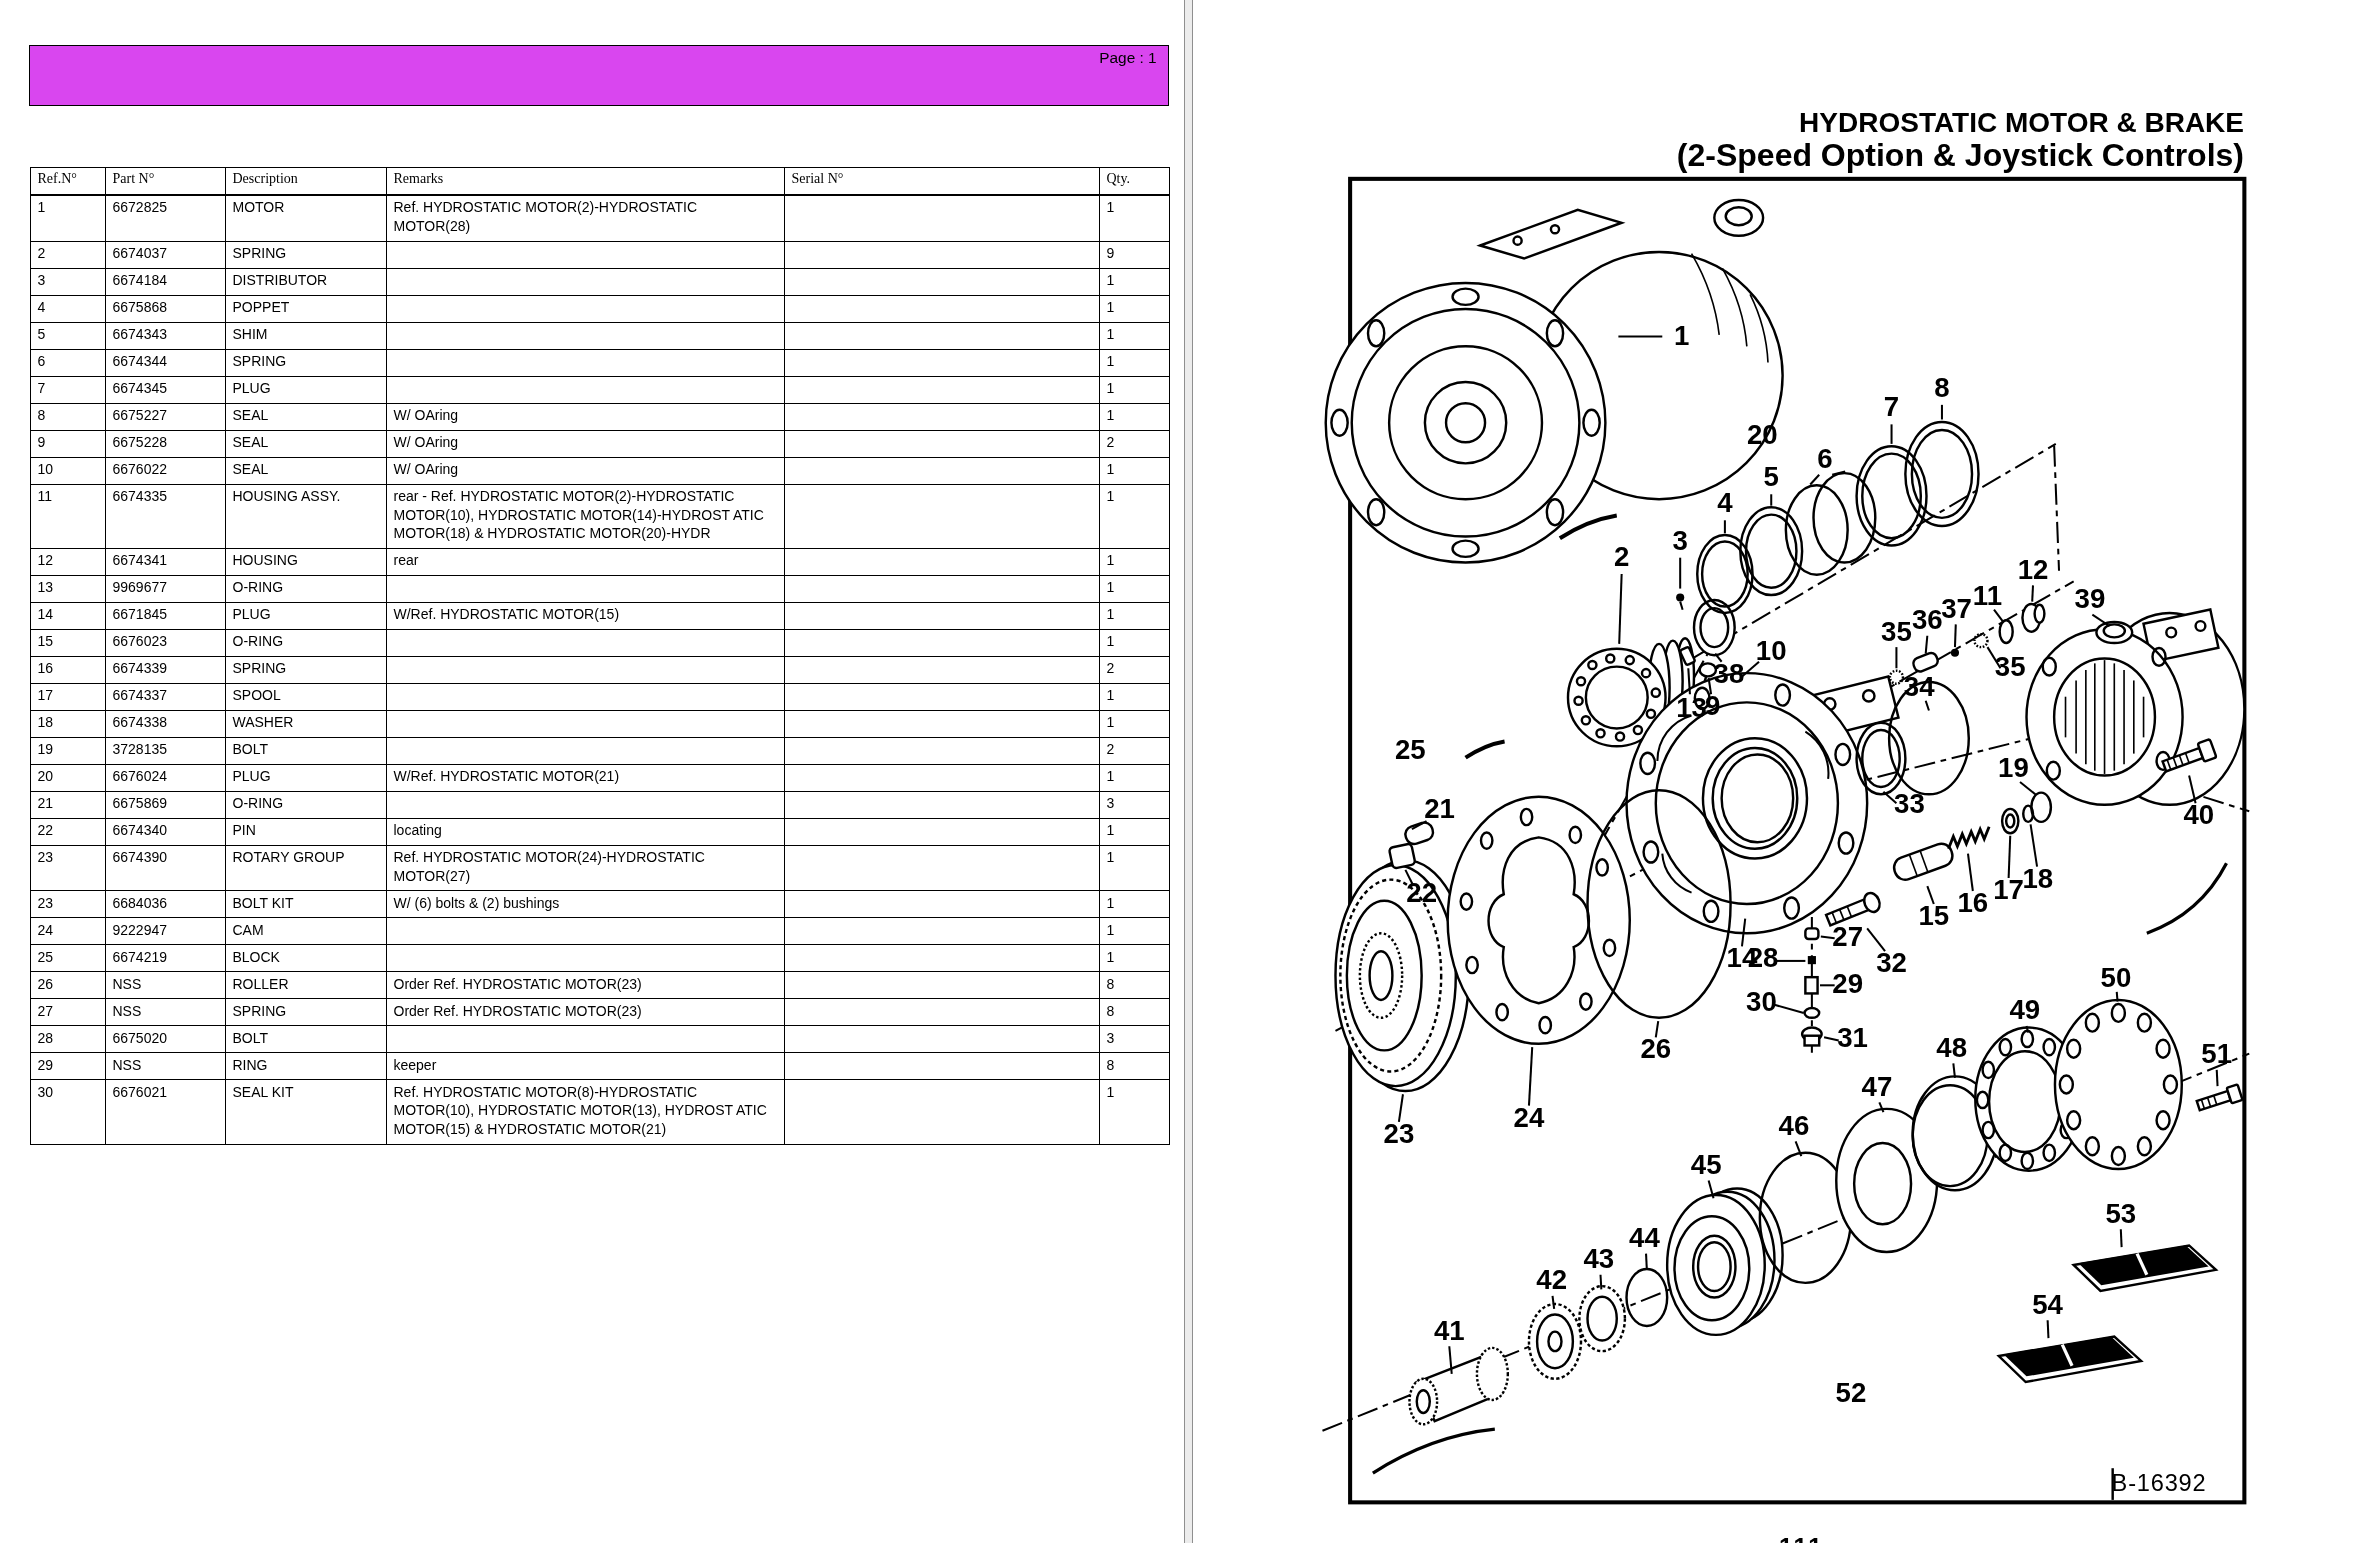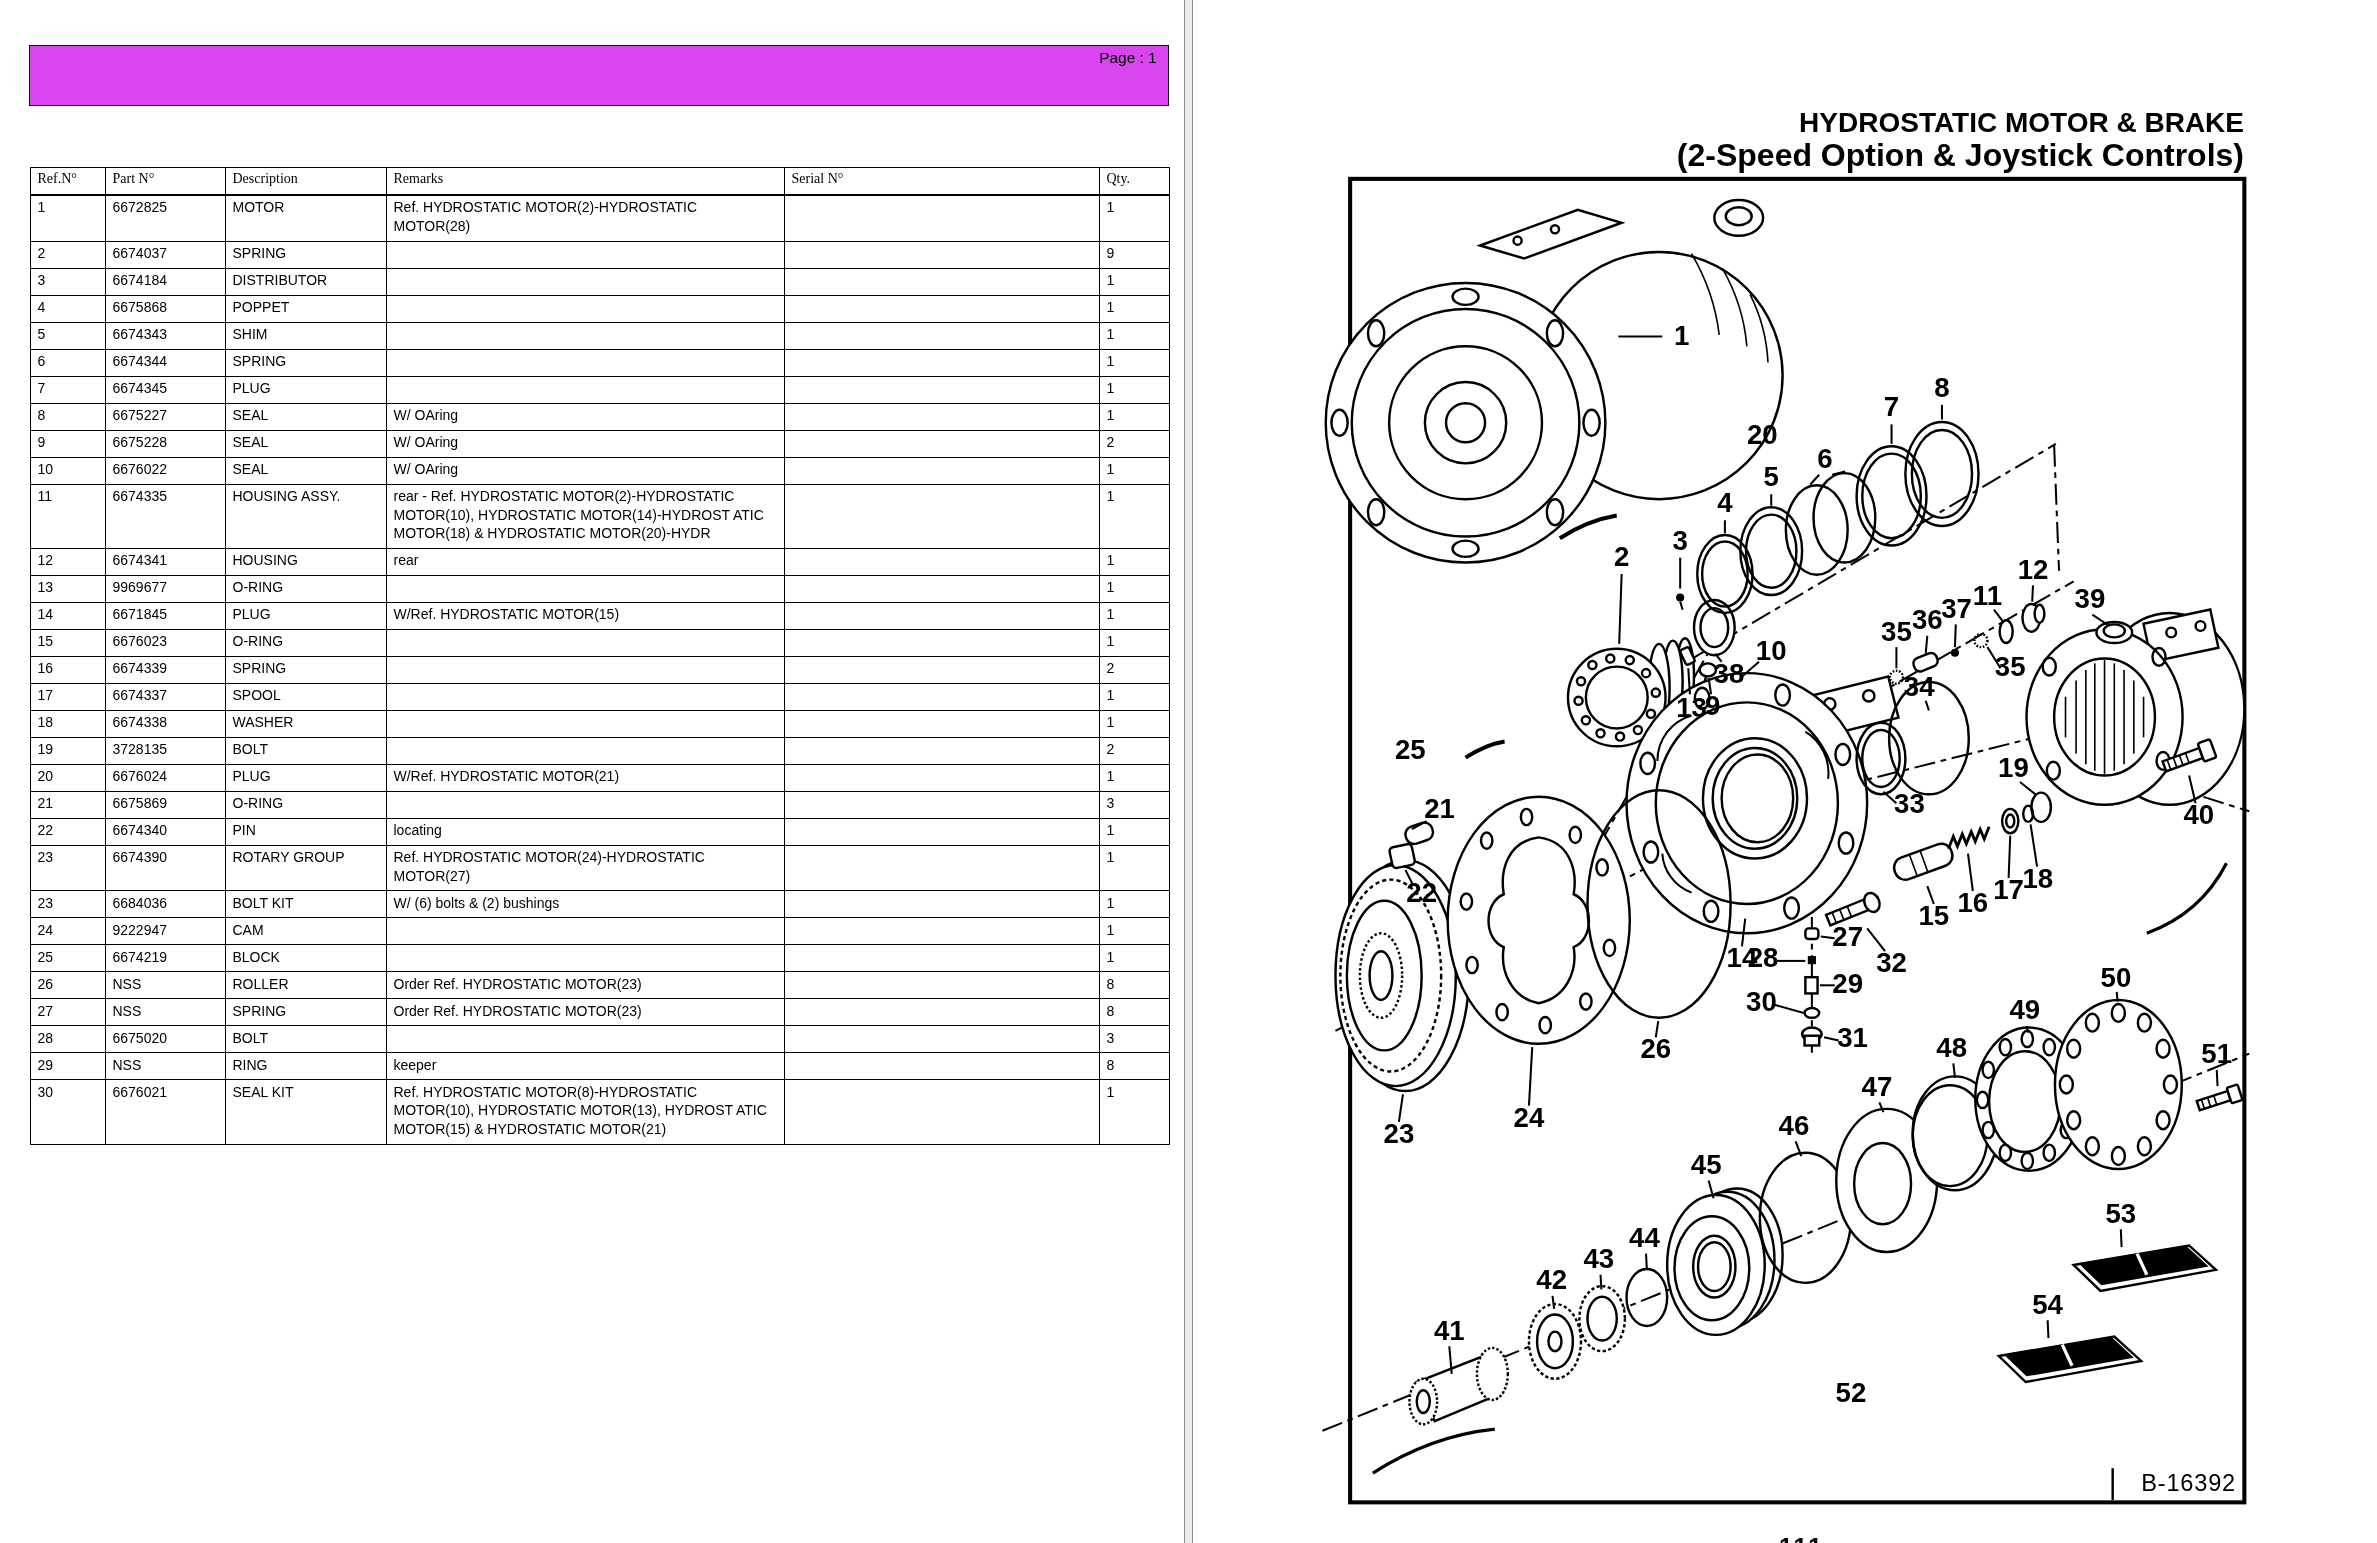--- a/index.html
+++ b/index.html
@@ -37,21 +37,21 @@
   .col-ref{width:75px;} .col-part{width:120px;} .col-desc{width:161px;}
   .col-rem{width:398px;} .col-ser{width:315px;} .col-qty{width:70px;}
   
   .rp-title,.rp-subtitle{
     position:absolute;left:1350px;width:894px;text-align:right;font-weight:bold;
   }
   .rp-title{top:107px;font-size:28px;}
   .rp-subtitle{top:137px;font-size:32px;}
   svg.diagram{position:absolute;left:1236px;top:0;width:1142px;height:1543px;}
   .figure-code{
-    position:absolute;left:2082px;top:1470px;width:154px;text-align:right;
+    position:absolute;left:2082px;top:1470px;width:154px;text-align:center;
     font-size:23.6px;letter-spacing:0.8px;
   }
   .page-number-clipped{
     position:absolute;left:1779px;top:1533px;height:9.8px;overflow:hidden;
     font-size:24.4px;font-weight:bold;letter-spacing:2.4px;
   }
   
   svg.diagram .ln{stroke:#000;fill:none;}
   svg.diagram .axis{stroke:#000;stroke-width:2.5;fill:none;stroke-dasharray:26 7 7 7;}
   svg.diagram .part{stroke:#000;fill:none;stroke-width:3;}

